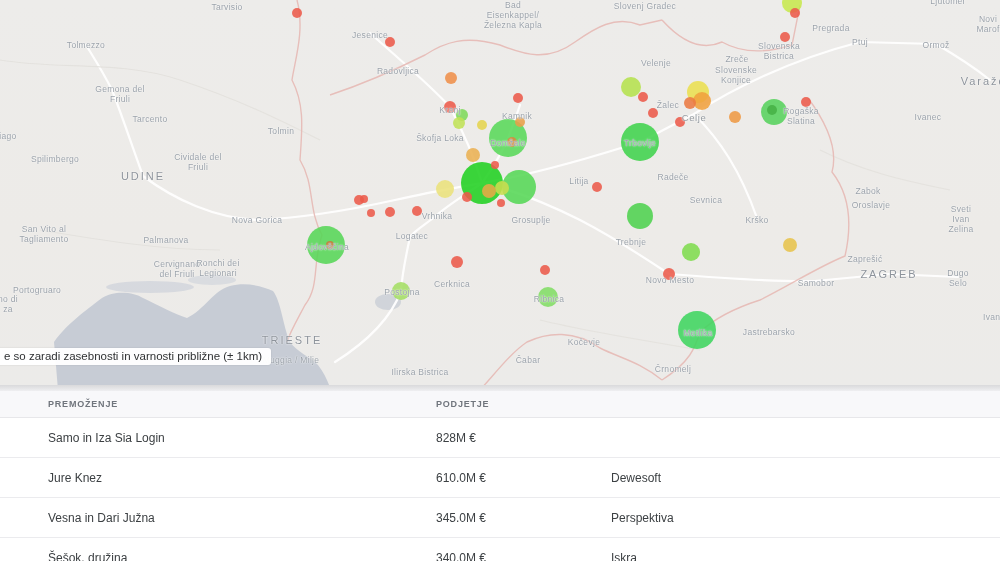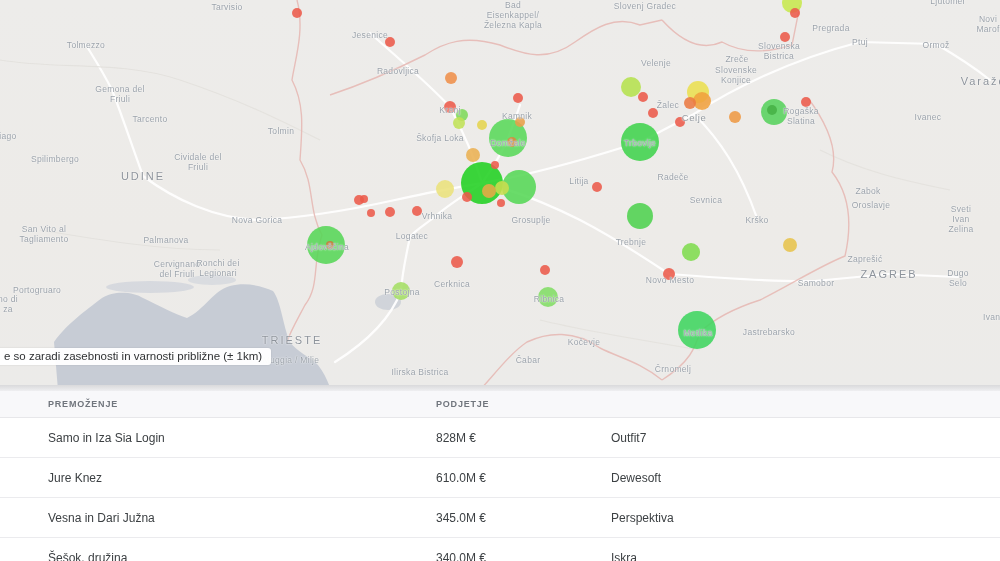--- a/index.html
+++ b/index.html
@@ -244,21 +244,20 @@
 
 <div class="rich-table">
   <div class="thead">
     <div class="th">PREMOŽENJE</div>
     <div class="th">PODJETJE</div>
   </div>
 
   <div class="tr">
     <div class="td">Samo in Iza Sia Login</div>
     <div class="td">828M €</div>
-    <div class="td">Outfit7</div>
   </div>
   <div class="tr">
     <div class="td">Jure Knez</div>
     <div class="td">610.0M €</div>
     <div class="td">Dewesoft</div>
   </div>
   <div class="tr">
     <div class="td">Vesna in Dari Južna</div>
     <div class="td">345.0M €</div>
     <div class="td">Perspektiva</div>

